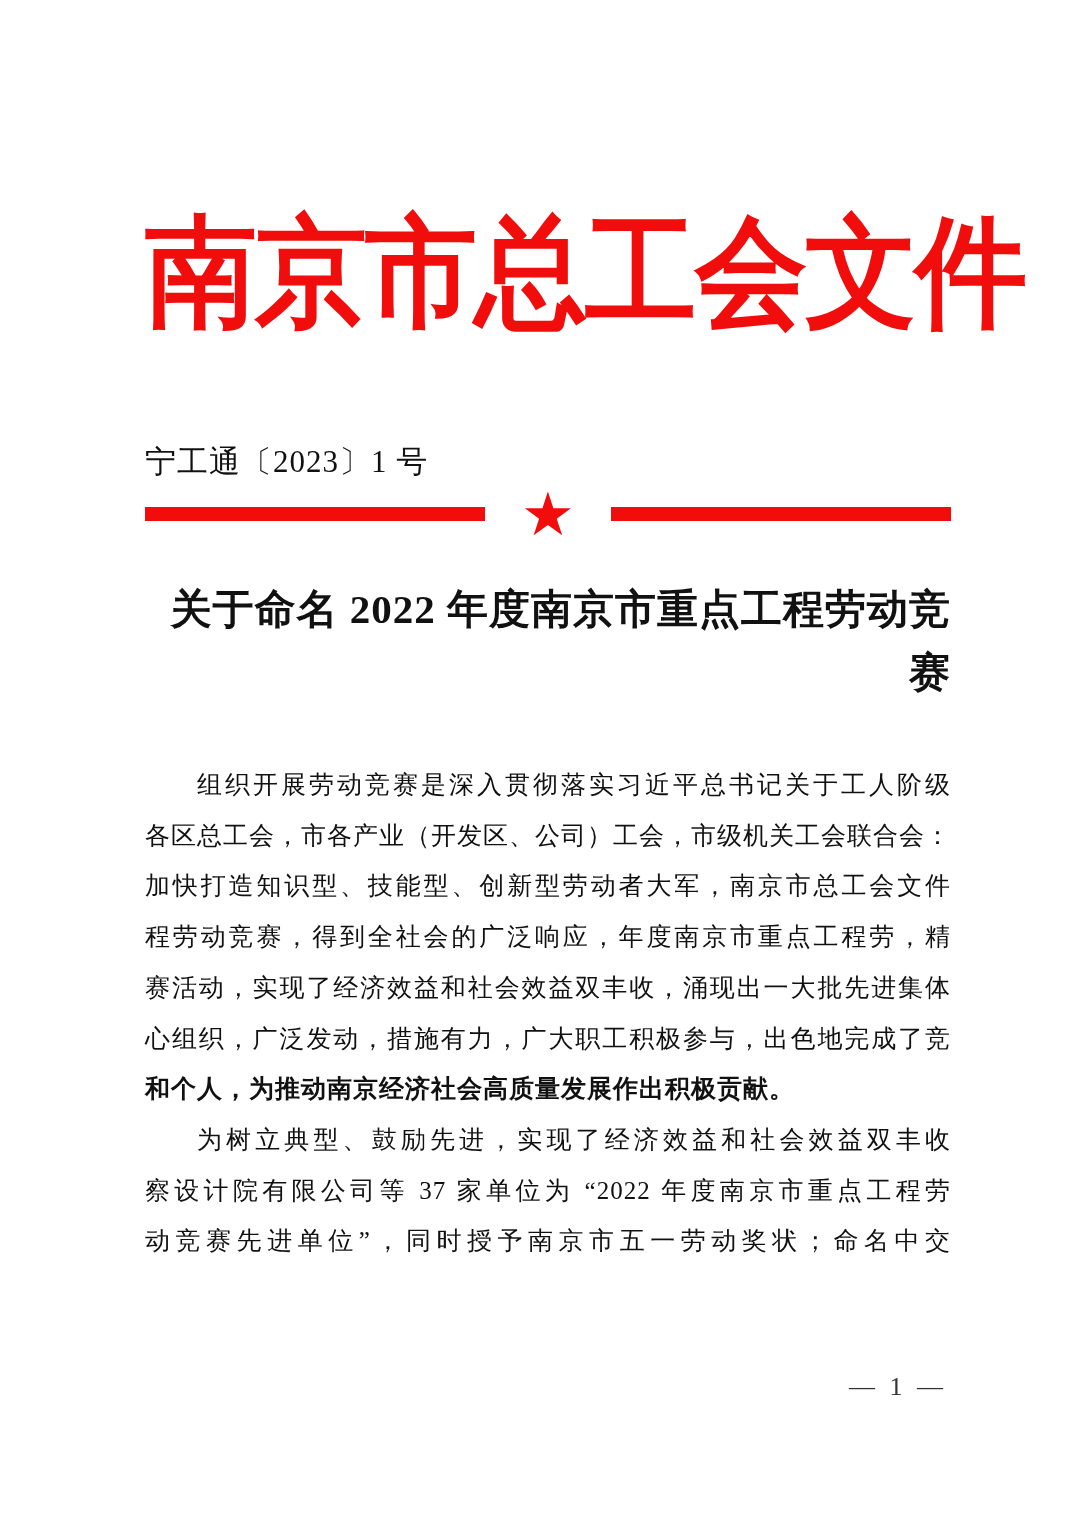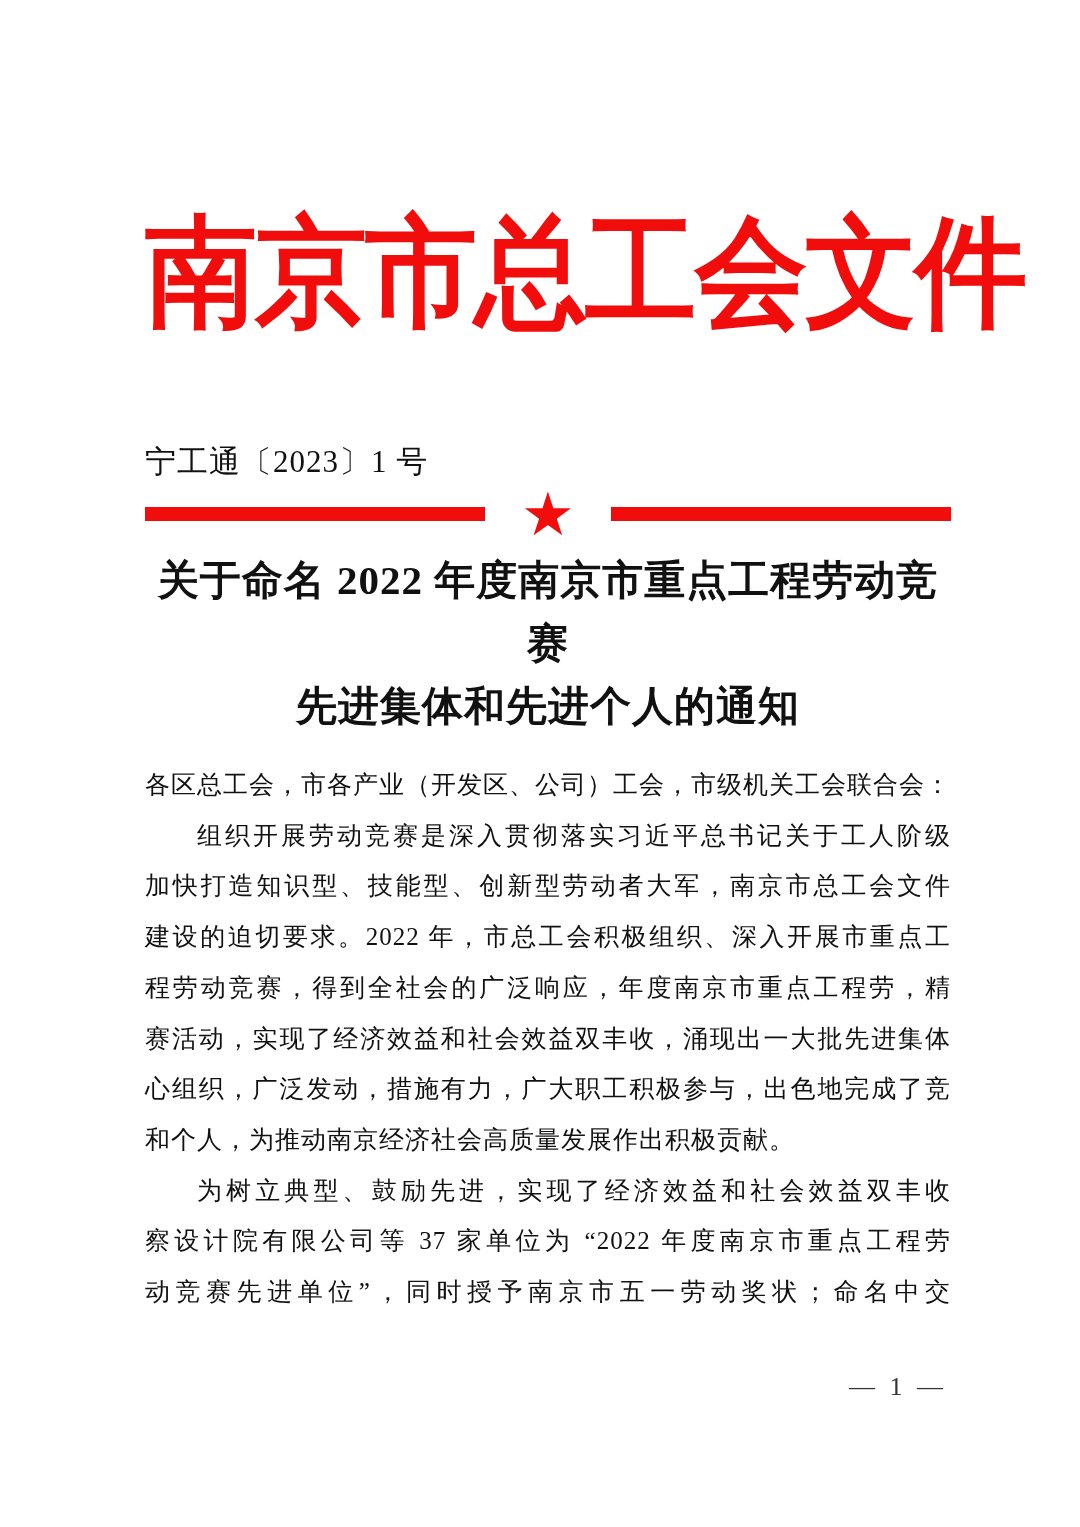--- a/index.html
+++ b/index.html
@@ -59,22 +59,22 @@
   .divider .star {
     flex: 0 0 auto;
     margin: 0 36px;
     font-size: 60px;
     line-height: 60px;
     color: #f20d0d;
     font-family: "DejaVu Sans", sans-serif;
   }
   
   .doc-title {
-    top: 549px;
-    text-align: center;
+    top: 578px;
+    text-align: right;
     font-size: 41px;
     font-weight: 700;
     line-height: 63px;
     letter-spacing: 1px;
   }
   
   .body-text {
     top: 760px;
     font-size: 25px;
     line-height: 50.7px;
@@ -83,20 +83,21 @@
   .bline {
     text-align: justify;
     text-align-last: justify;
     white-space: nowrap;
   }
   .bline.indent {
     padding-left: 52px;
   }
   .bline.no-just {
     text-align-last: left;
+    font-weight: bold;
   }
   
   .page-number {
     position: absolute;
     top: 1372px;
     right: 133px;
     font-size: 26px;
     letter-spacing: 4px;
     color: #333333;
   }
@@ -111,28 +112,26 @@
   <div class="content-col doc-number">宁工通〔2023〕1 号</div>
 
   <div class="content-col divider">
     <div class="bar"></div>
     <div class="star">★</div>
     <div class="bar"></div>
   </div>
 
   <div class="content-col doc-title">
     <div>关于命名 2022 年度南京市重点工程劳动竞赛</div>
-    <div>先进集体和先进个人的通知</div>
   </div>
 
   <div class="content-col body-text">
+    <div class="bline indent">组织开展劳动竞赛是深入贯彻落实习近平总书记关于工人阶级</div>
     <div class="bline">各区总工会，市各产业（开发区、公司）工会，市级机关工会联合会：</div>
-    <div class="bline indent">组织开展劳动竞赛是深入贯彻落实习近平总书记关于工人阶级</div>
     <div class="bline">加快打造知识型、技能型、创新型劳动者大军，南京市总工会文件</div>
-    <div class="bline">建设的迫切要求。2022 年，市总工会积极组织、深入开展市重点工</div>
     <div class="bline">程劳动竞赛，得到全社会的广泛响应，年度南京市重点工程劳，精</div>
     <div class="bline">赛活动，实现了经济效益和社会效益双丰收，涌现出一大批先进集体</div>
     <div class="bline">心组织，广泛发动，措施有力，广大职工积极参与，出色地完成了竞</div>
     <div class="bline no-just">和个人，为推动南京经济社会高质量发展作出积极贡献。</div>
     <div class="bline indent">为树立典型、鼓励先进，实现了经济效益和社会效益双丰收</div>
     <div class="bline">察设计院有限公司等 37 家单位为 “2022 年度南京市重点工程劳</div>
     <div class="bline">动竞赛先进单位”，同时授予南京市五一劳动奖状；命名中交</div>
   </div>
 
   <div class="page-number">— 1 —</div>

